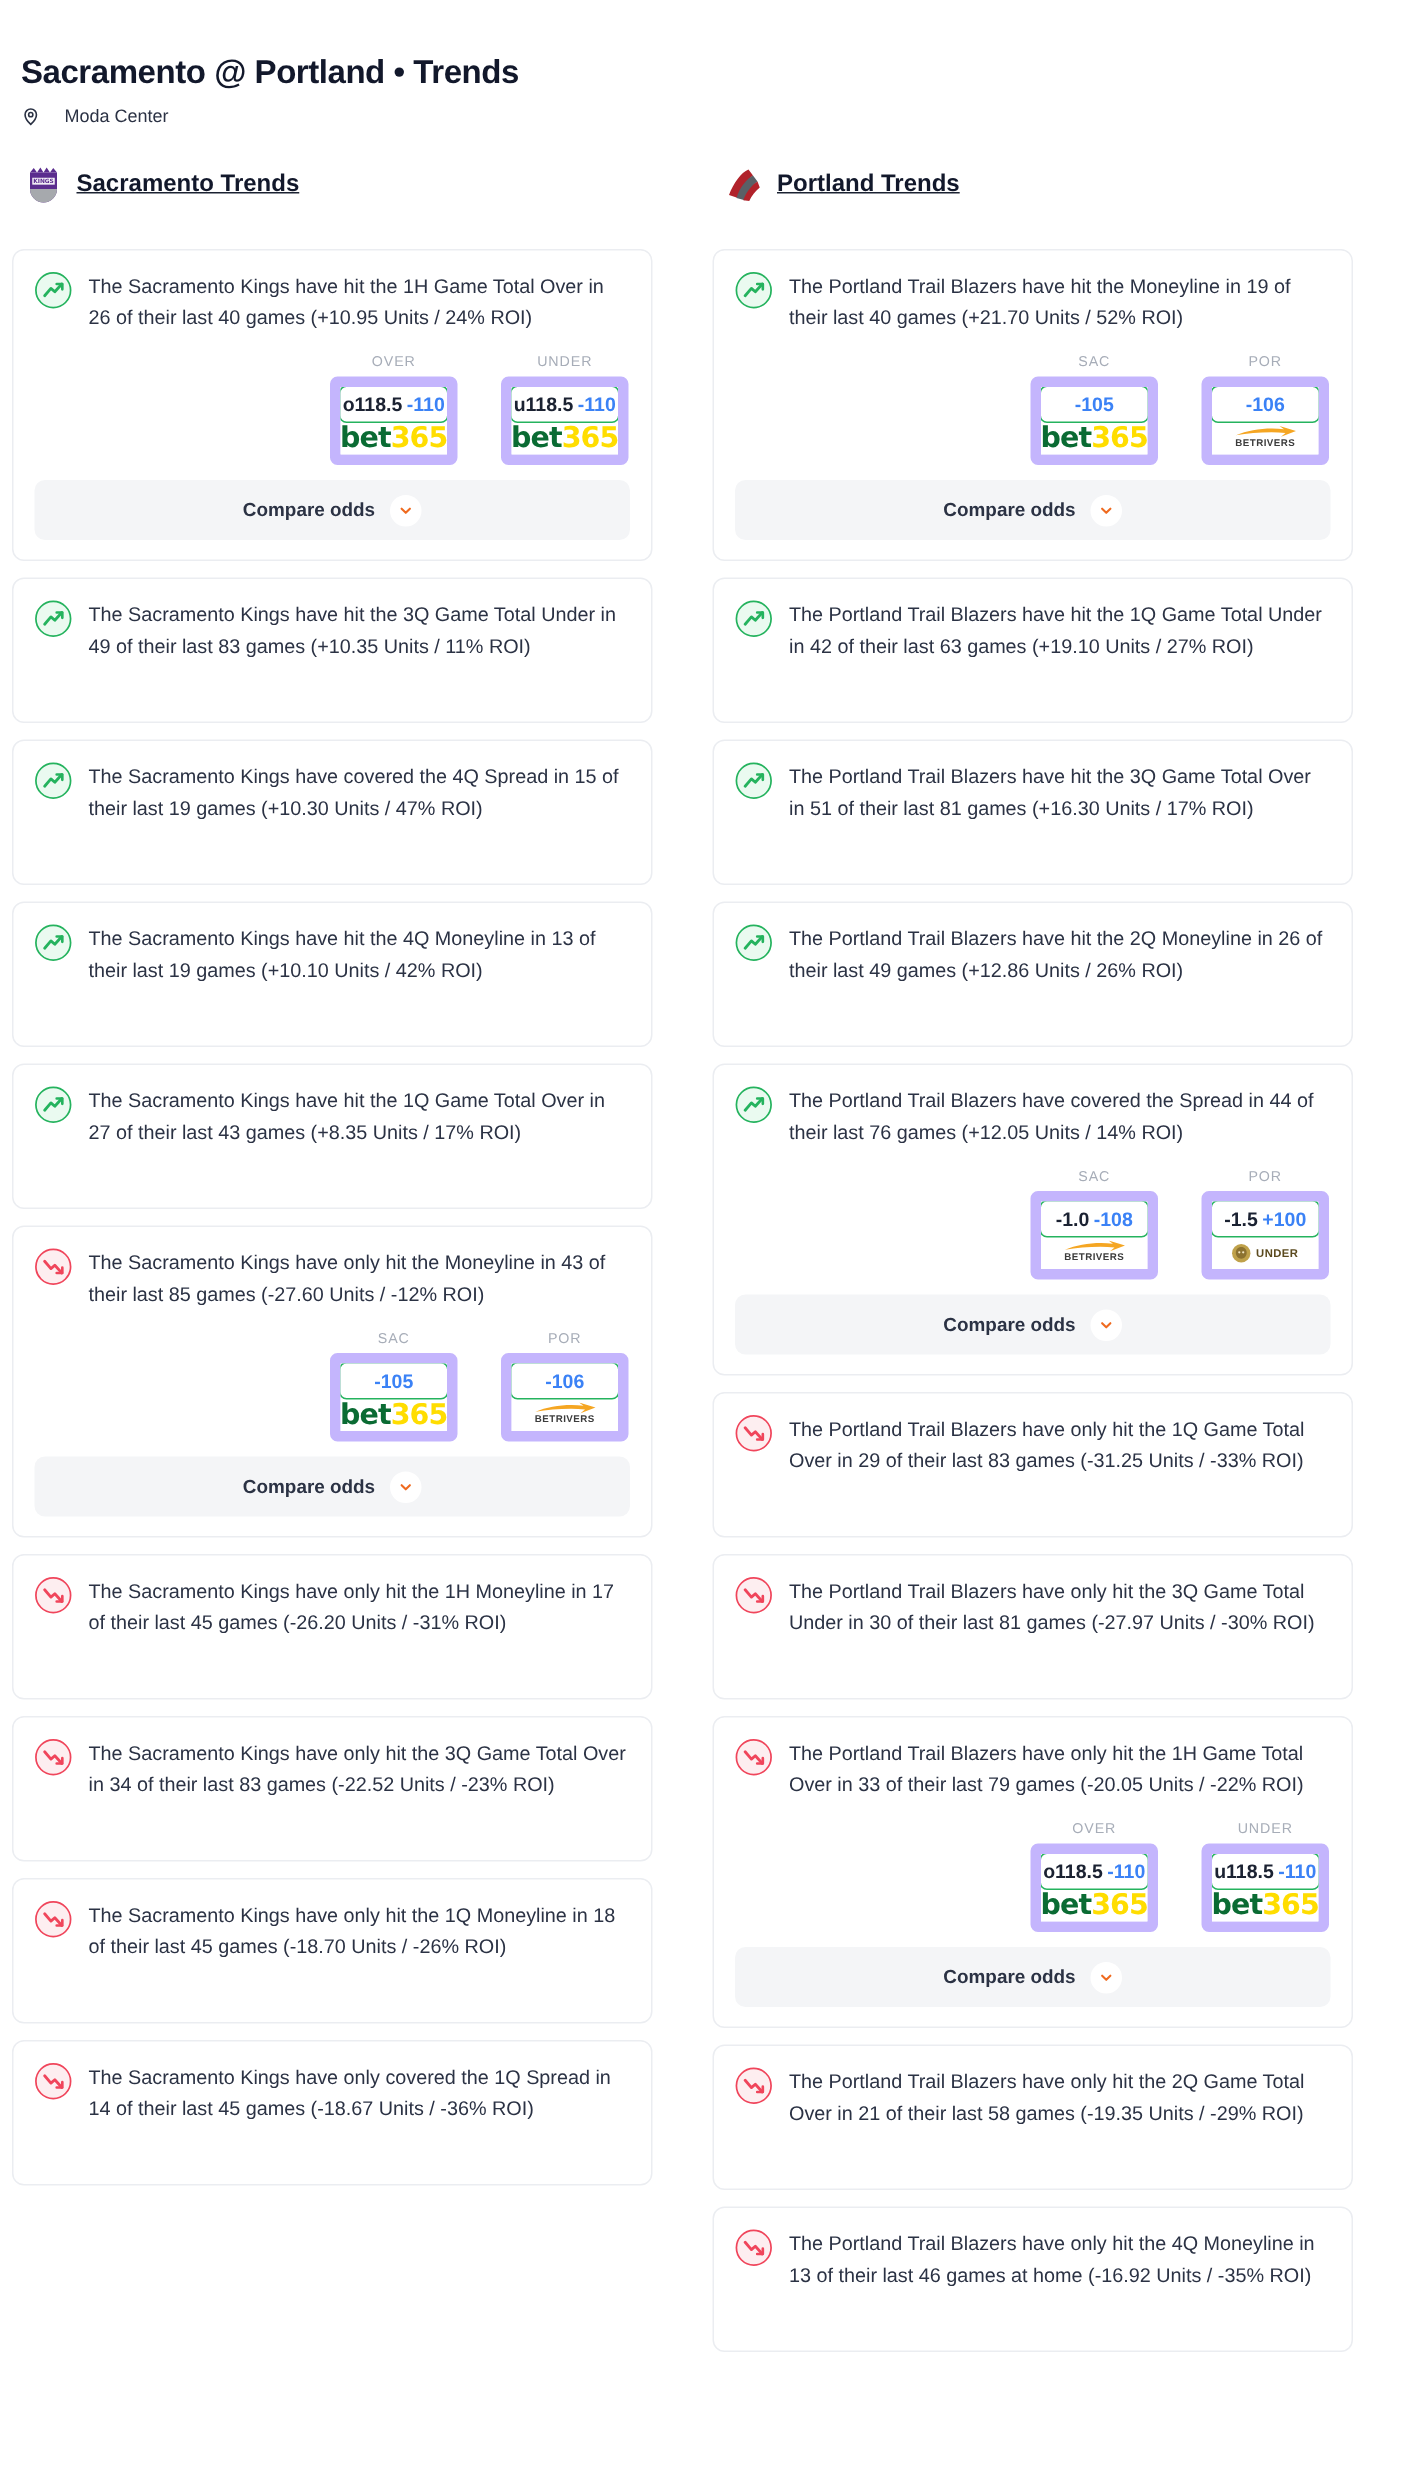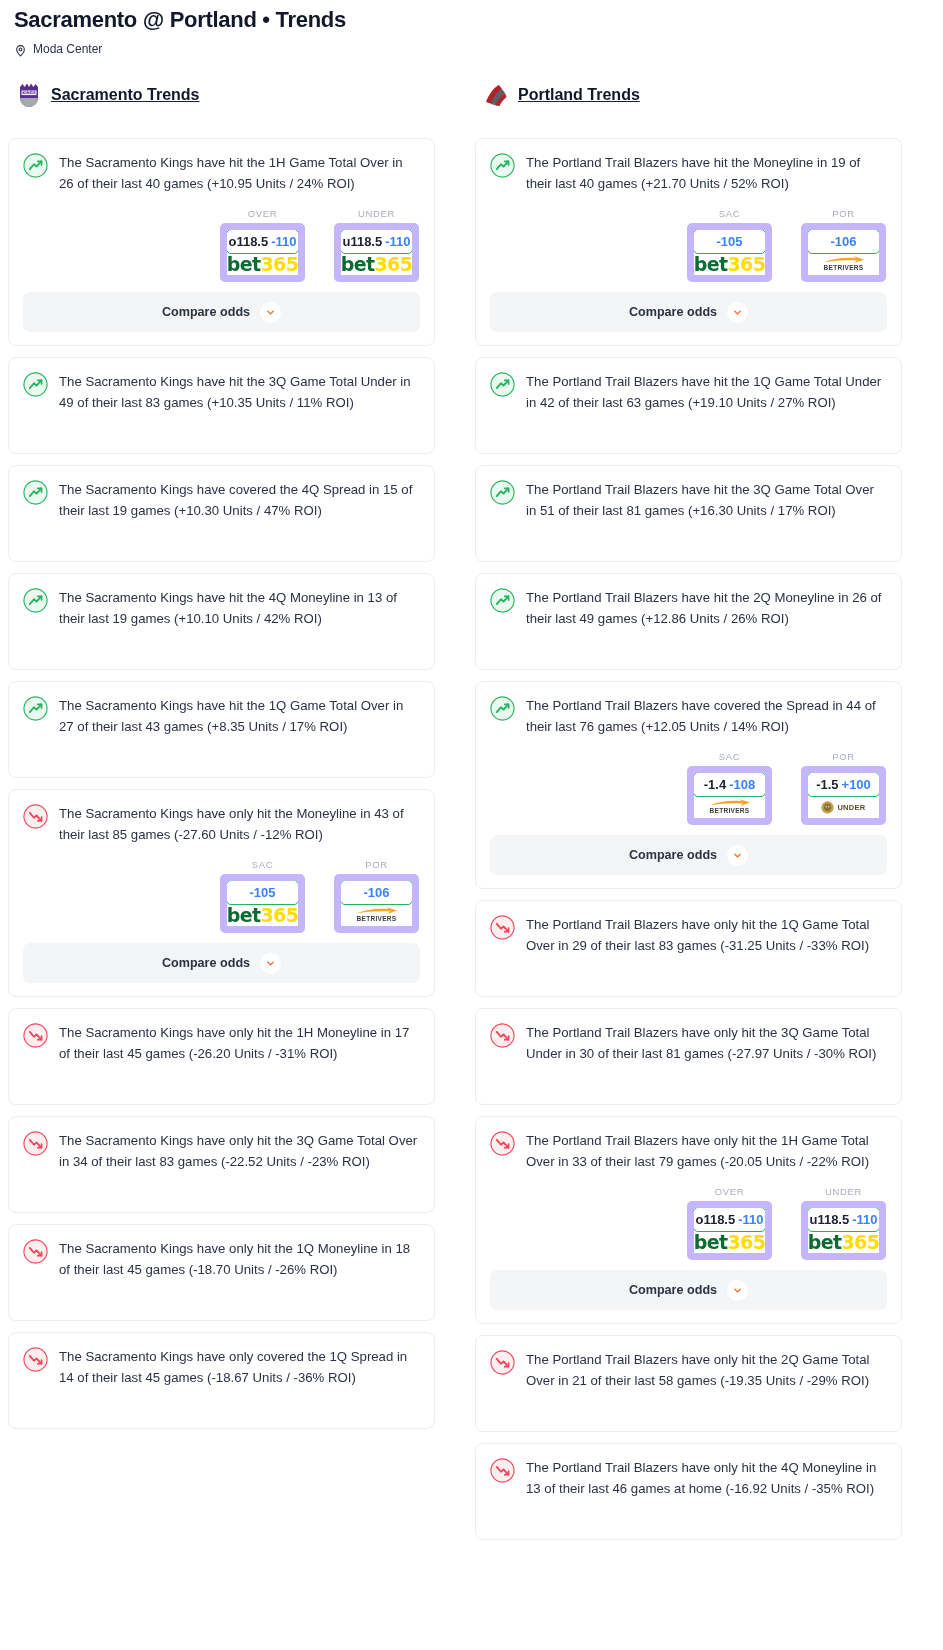--- a/index.html
+++ b/index.html
@@ -5,32 +5,32 @@
   * { box-sizing: border-box; margin: 0; padding: 0; }
   html, body {
     width: 943px;
     background: #ffffff;
     font-family: "Liberation Sans", sans-serif;
     color: #1b2232;
   }
   body { padding: 0 0 18px 0; }
 
   
-  .page-header { padding: 6px 14px 0 14px; }
+  .page-header { padding: 6px 14px 0 14px; margin-top: 28px; }
   .page-title {
     font-size: 22px;
     font-weight: bold;
     letter-spacing: -0.3px;
     color: #12182b;
     line-height: 28px;
   }
   .venue-row {
     display: flex;
     align-items: center;
-    gap: 6px;
+    gap: 16px;
     margin-top: 8px;
   }
   .venue-name { font-size: 12px; color: #2b3244; }
   .pin-icon { width: 13px; height: 13px; display: block; }
 
   
   .columns {
     display: flex;
     gap: 40px;
     padding: 0 8px;
@@ -467,21 +467,21 @@
               <path d="M6.5 15.5 L10.5 10.8 L13 13 L17.5 8" fill="none" stroke="#25b35e" stroke-width="1.8" stroke-linecap="round" stroke-linejoin="round"></path>
               <path d="M14.2 8 L17.8 8 L17.8 11.4" fill="none" stroke="#25b35e" stroke-width="1.7" stroke-linecap="round" stroke-linejoin="round"></path>
             </svg></span>
           <span class="trend-text">The Portland Trail Blazers have covered the Spread in 44 of their last 76 games (+12.05 Units / 14% ROI)</span>
         </div>
         <div class="odds-wrap">
           <div class="odds-cell">
             <div class="odds-label">SAC</div>
             <div class="odds-box">
               <div class="odds-value">
-                <span>-1.4</span>
+                <span>-1.0</span>
                 <span class="juice">-108</span>
               </div>
               <div class="book-strip">
                 <span class="betrivers">
                   <svg class="swoosh" viewBox="0 0 42 8">
                     <path d="M1 6.2 C10 2.4 22 0.9 33 2.2 L30 0 L41 3.4 L31 7.2 L34 4.6 C23 3.6 11 4.6 1 6.2 Z" fill="#f5a623"></path>
                   </svg>
                   <span class="br-text">BETRIVERS</span>
                 </span>
               </div>

